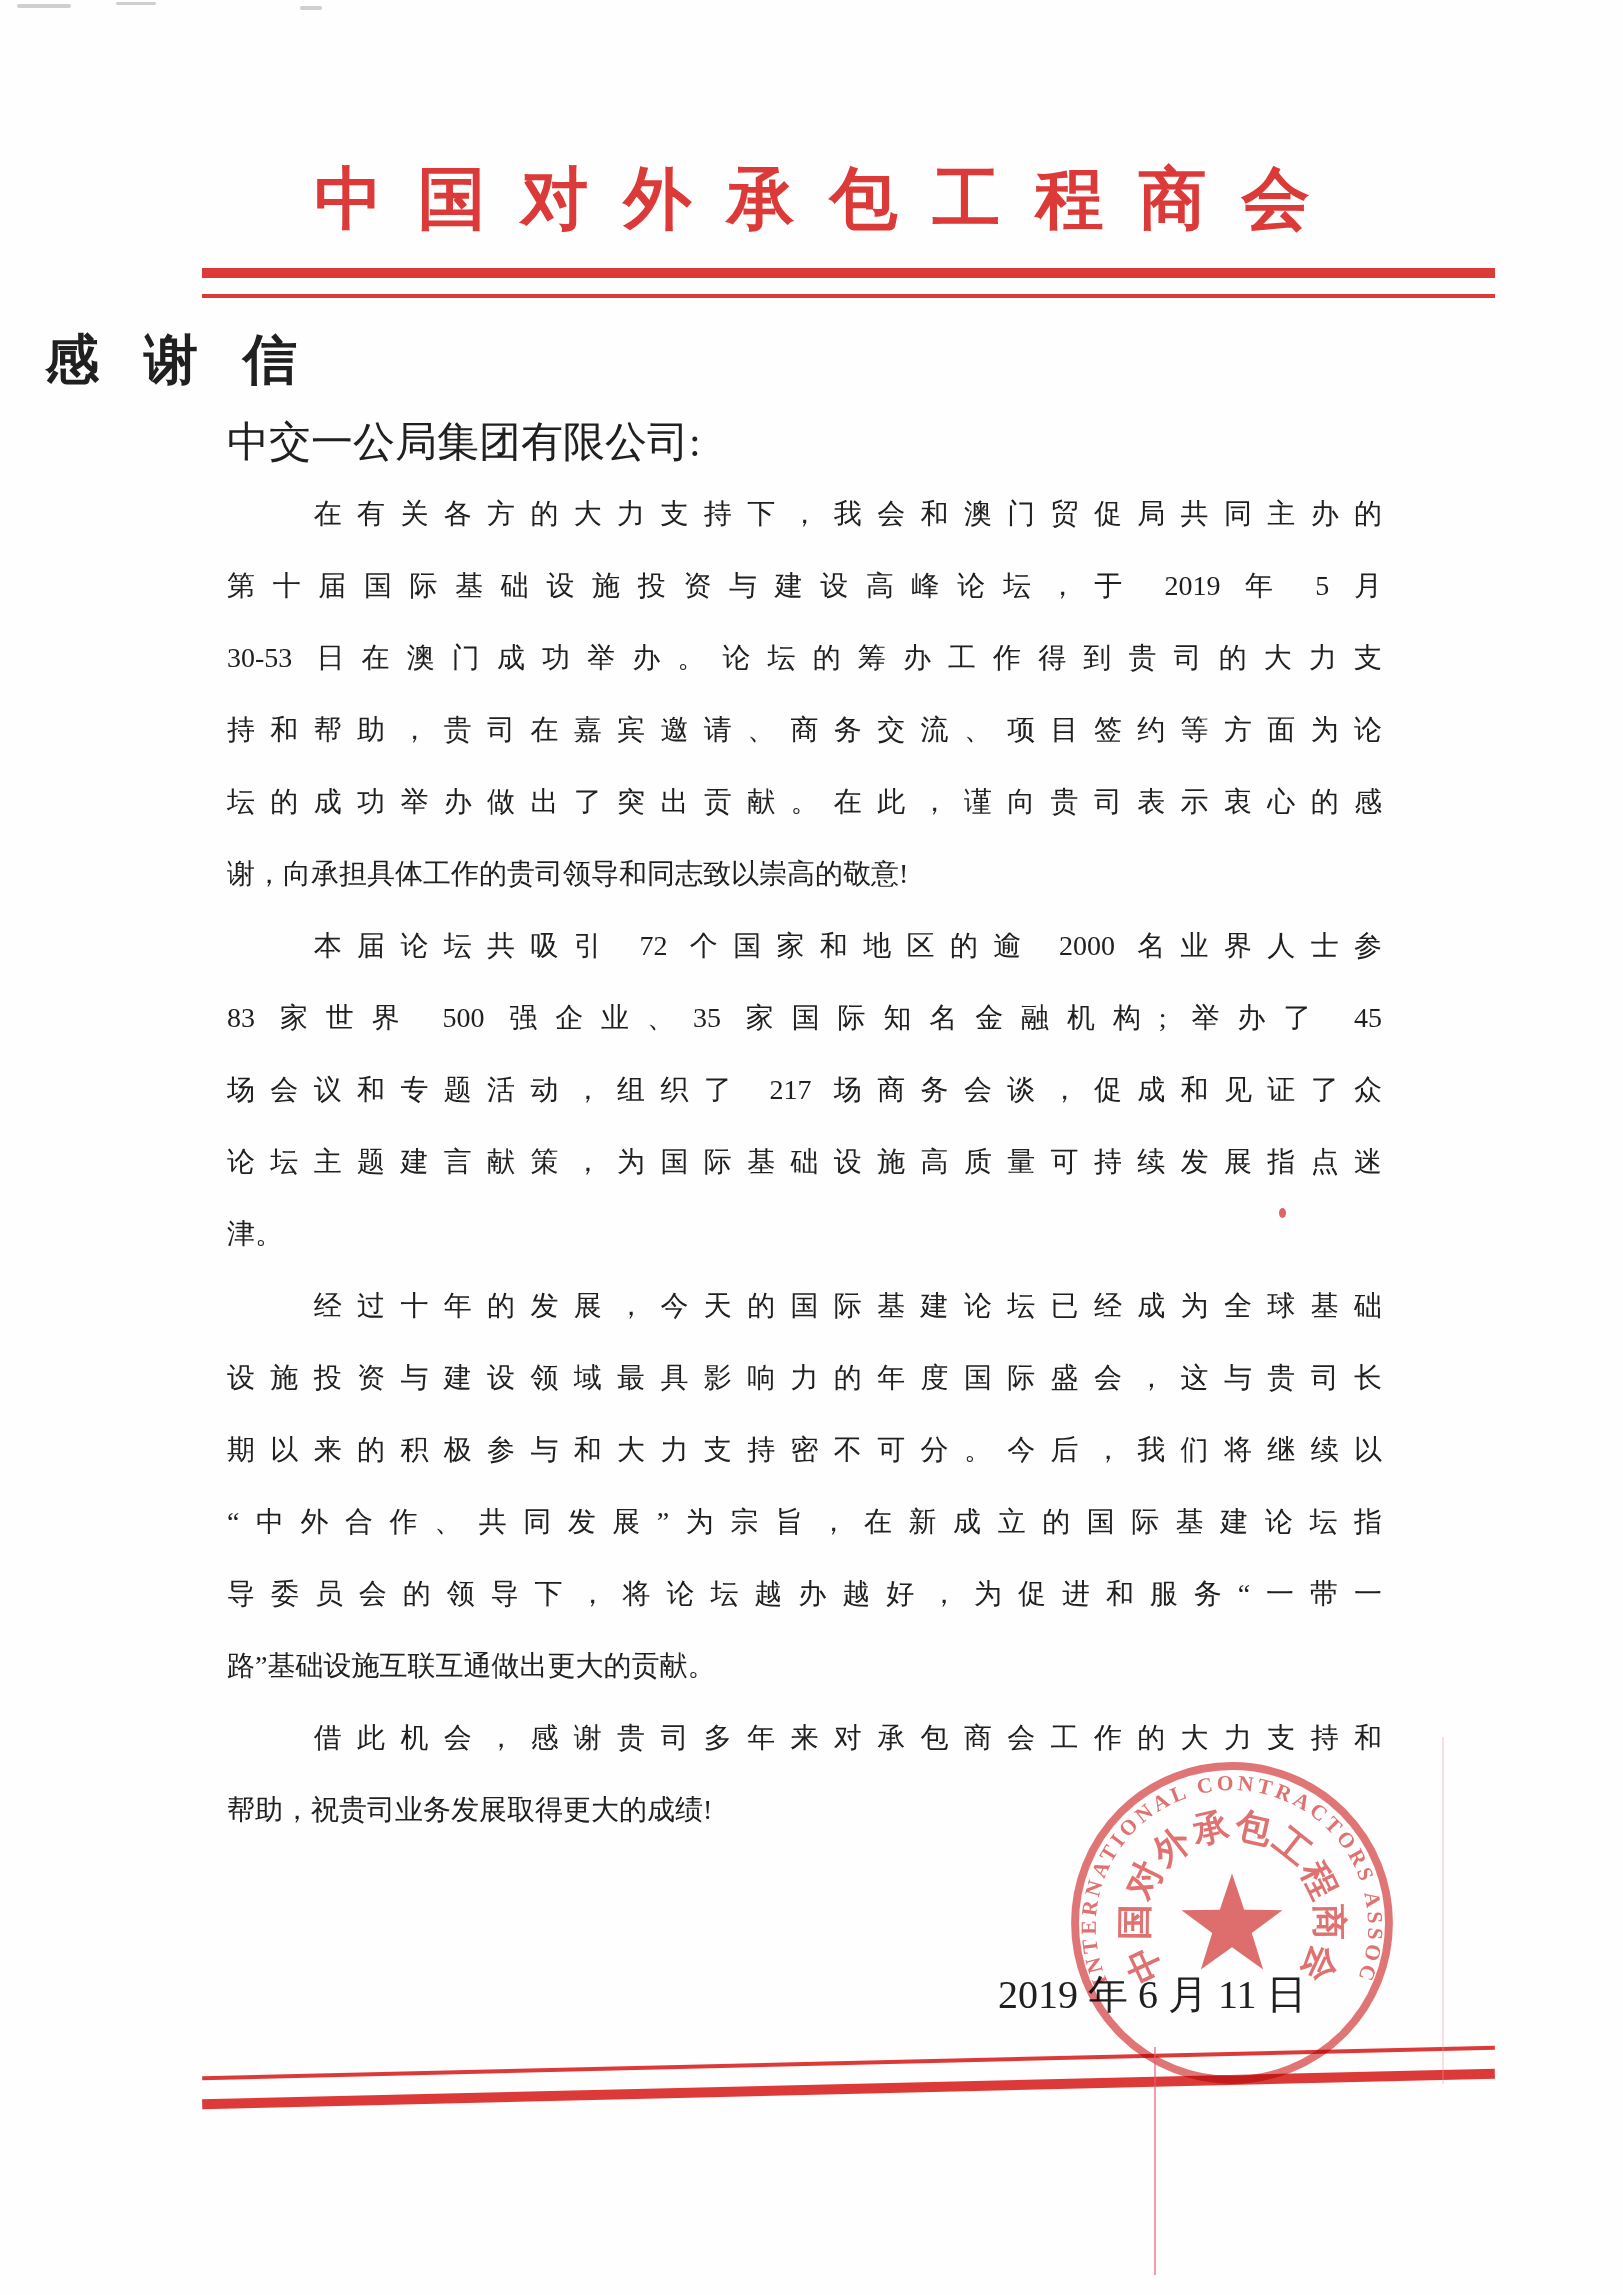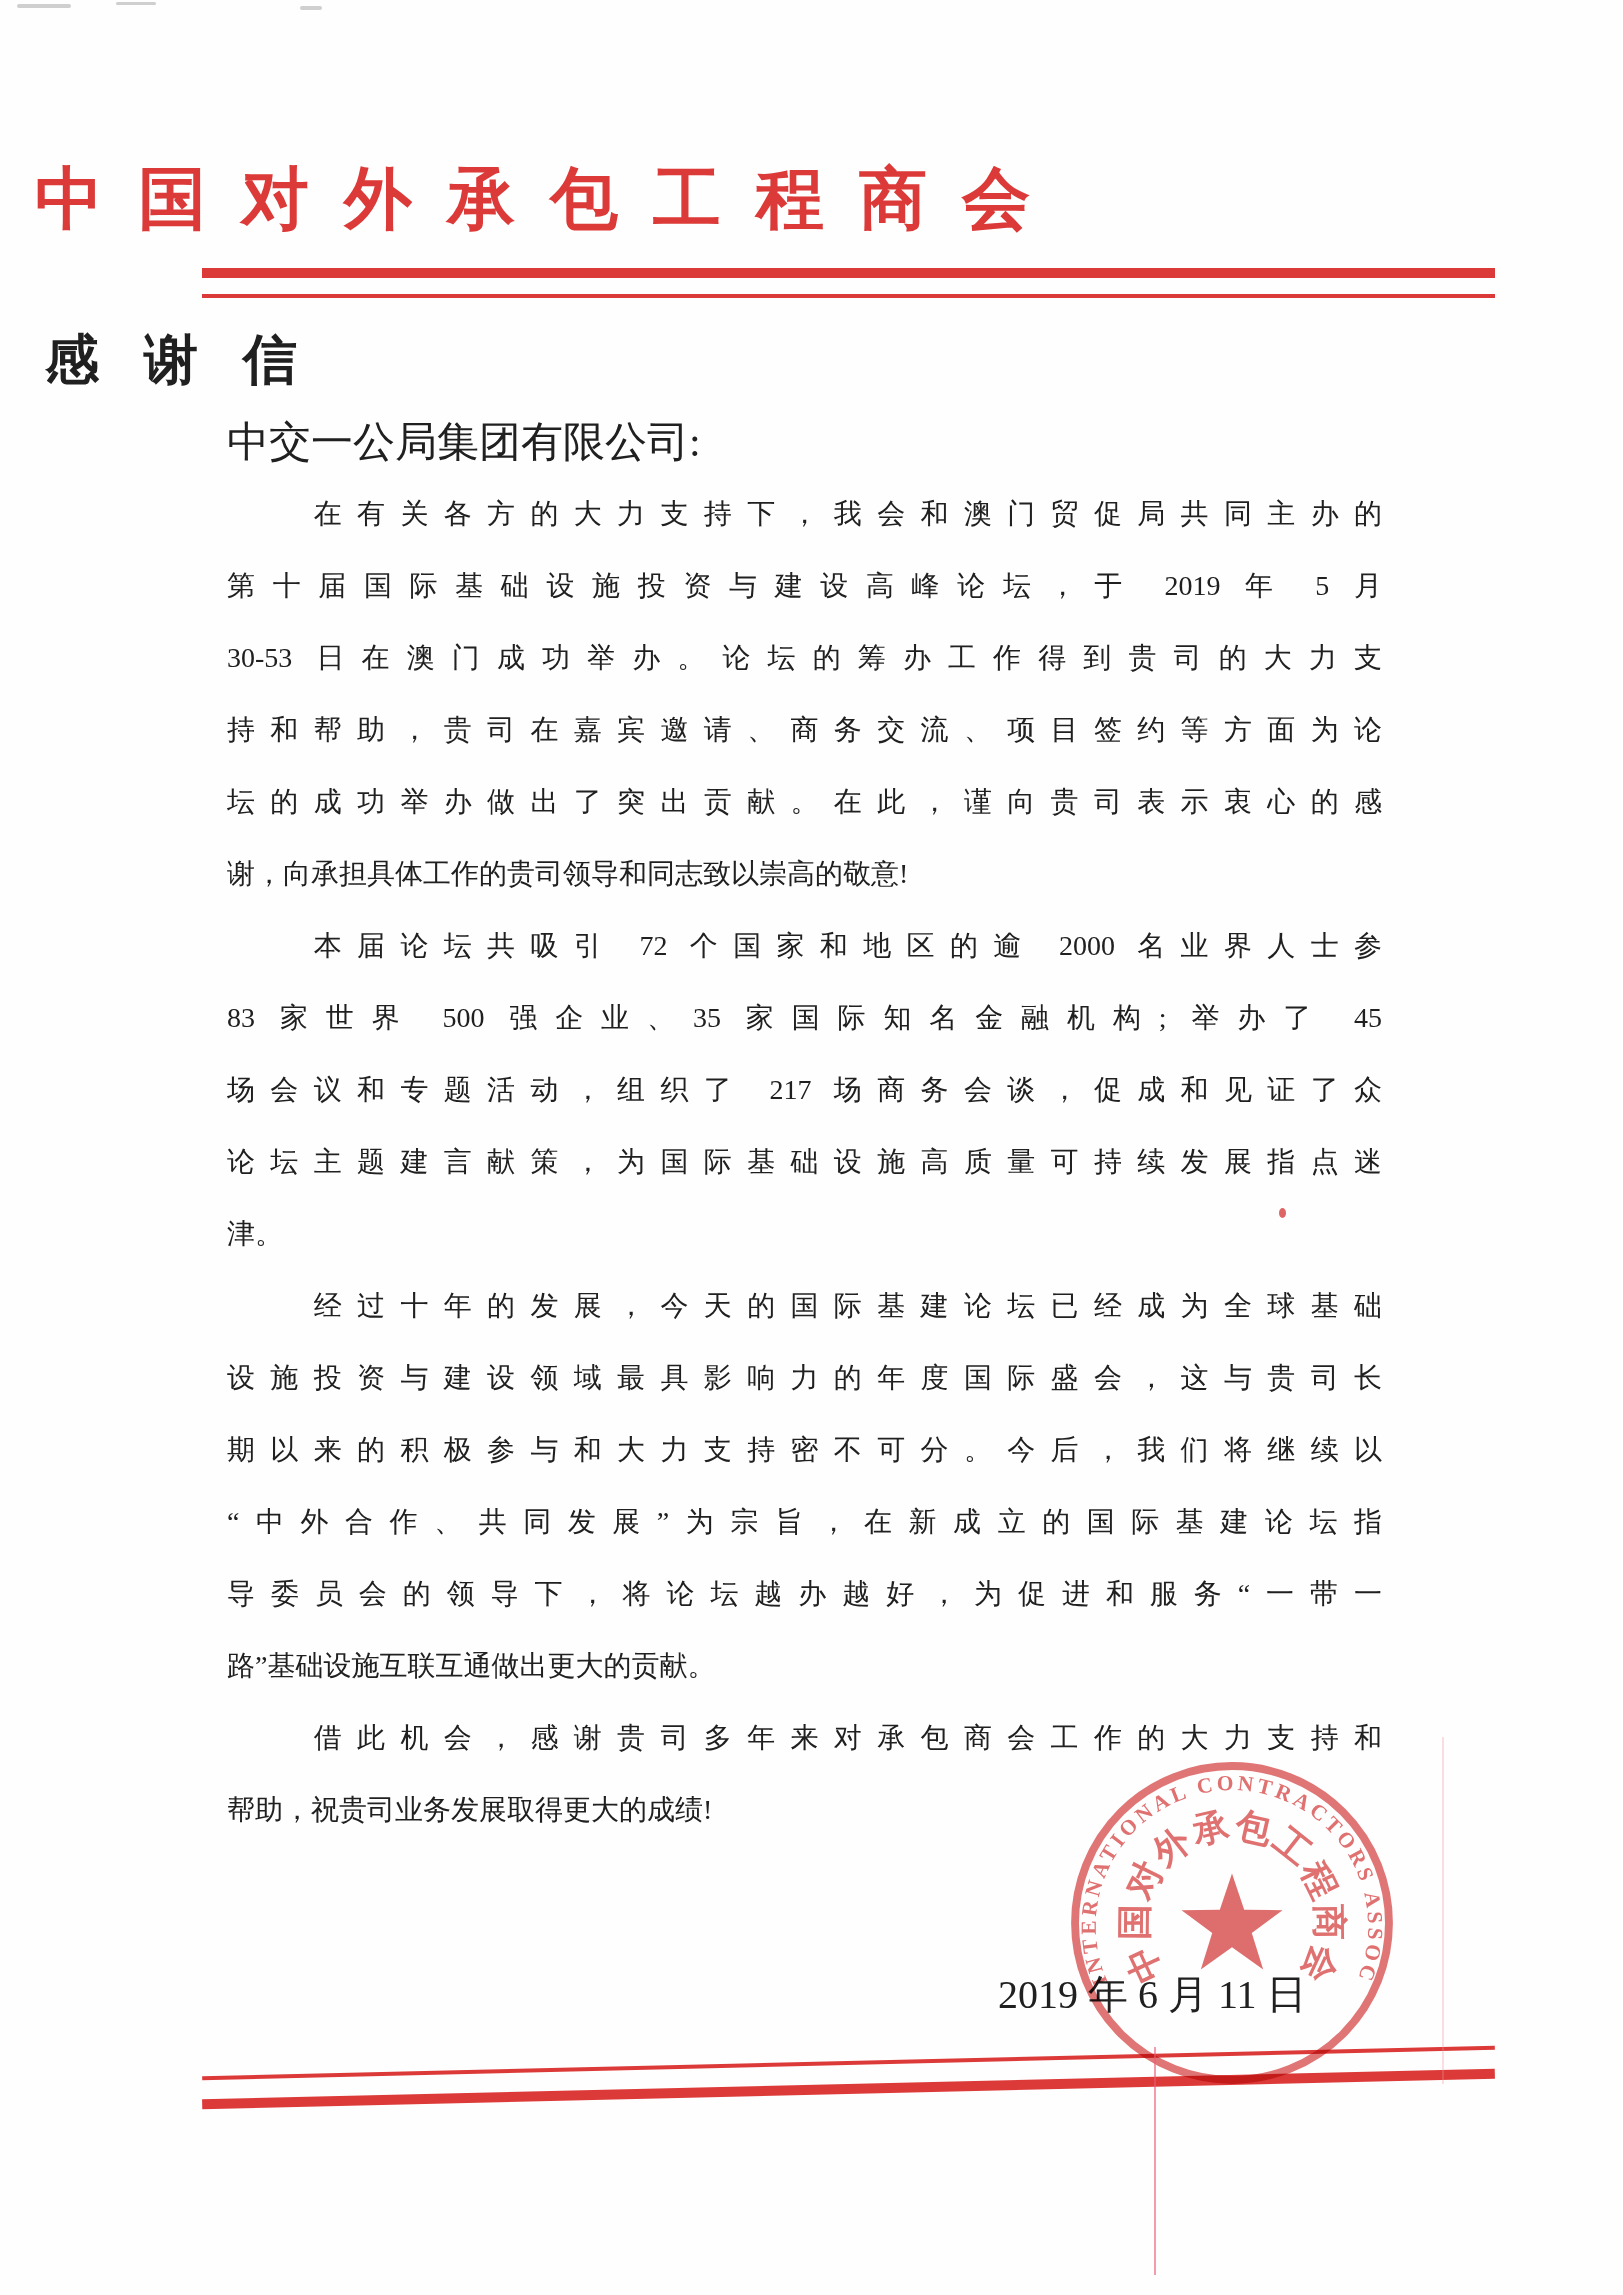--- a/index.html
+++ b/index.html
@@ -10,20 +10,21 @@
   html,body{margin:0;padding:0;background:#888;}
   .page{
     position:relative;
     width:1624px;height:2295px;
     background:#fefefe;
     overflow:hidden;
     font-family:"Liberation Serif","DejaVu Serif",serif;
   }
   .org-name{
     position:absolute;top:154px;left:0;width:100%;
+    text-align:center;
     font-size:68px;font-weight:bold;color:var(--red);
     letter-spacing:35px;text-indent:35px;
     white-space:nowrap;
   }
   .rule{position:absolute;left:202px;width:1293px;background:var(--red);}
   .rule-top-thick{top:268px;height:10px;}
   .rule-top-thin{top:294px;height:3.9px;}
   .rule-bottom-thin{top:2061px;height:3.9px;transform:rotate(-1.35deg);}
   .rule-bottom-thick{top:2084px;height:10px;transform:rotate(-1.35deg);}
   .letter-title{

